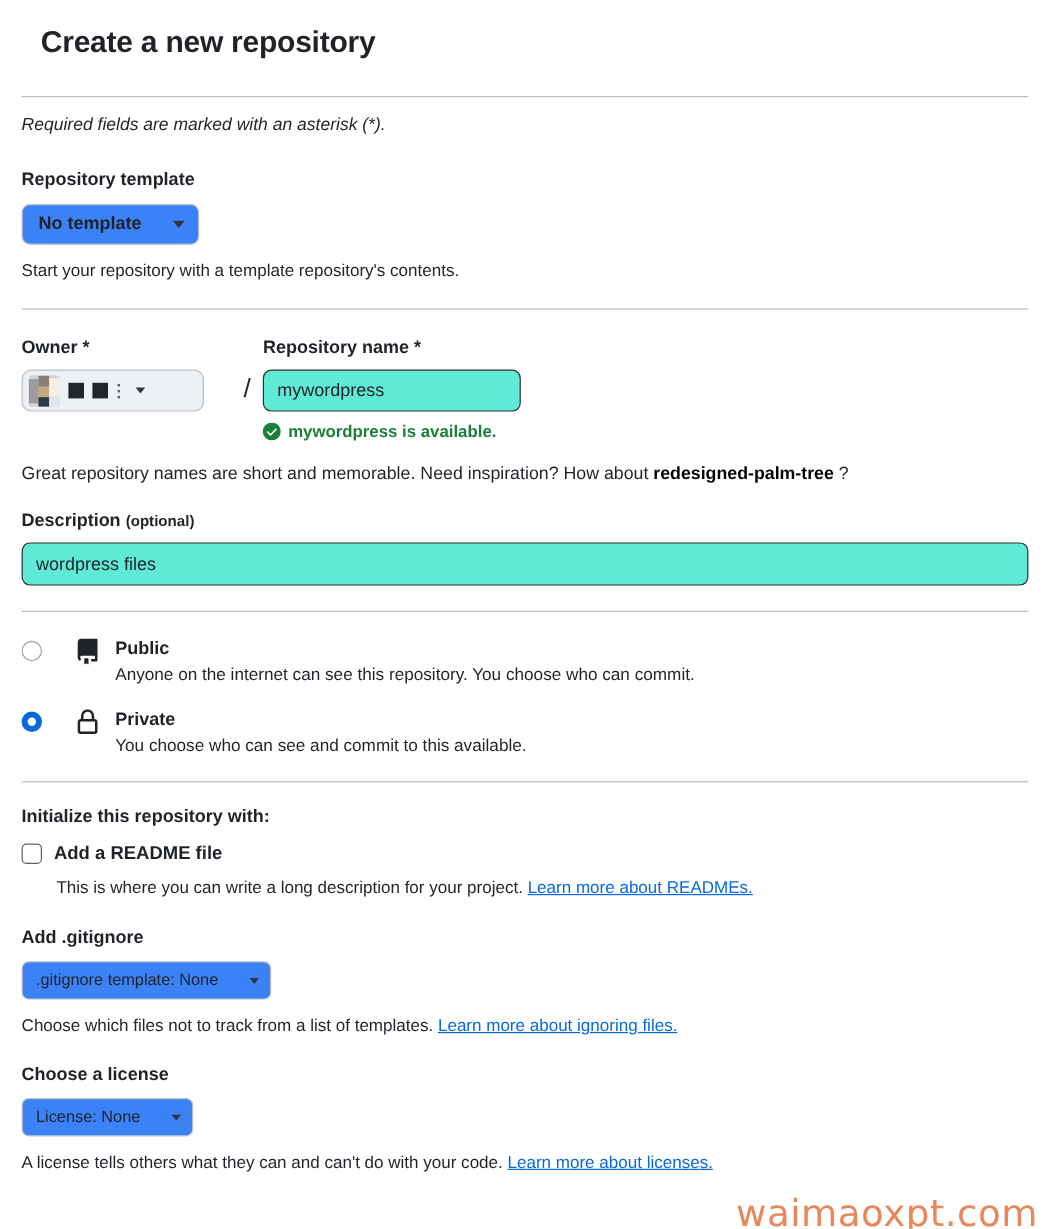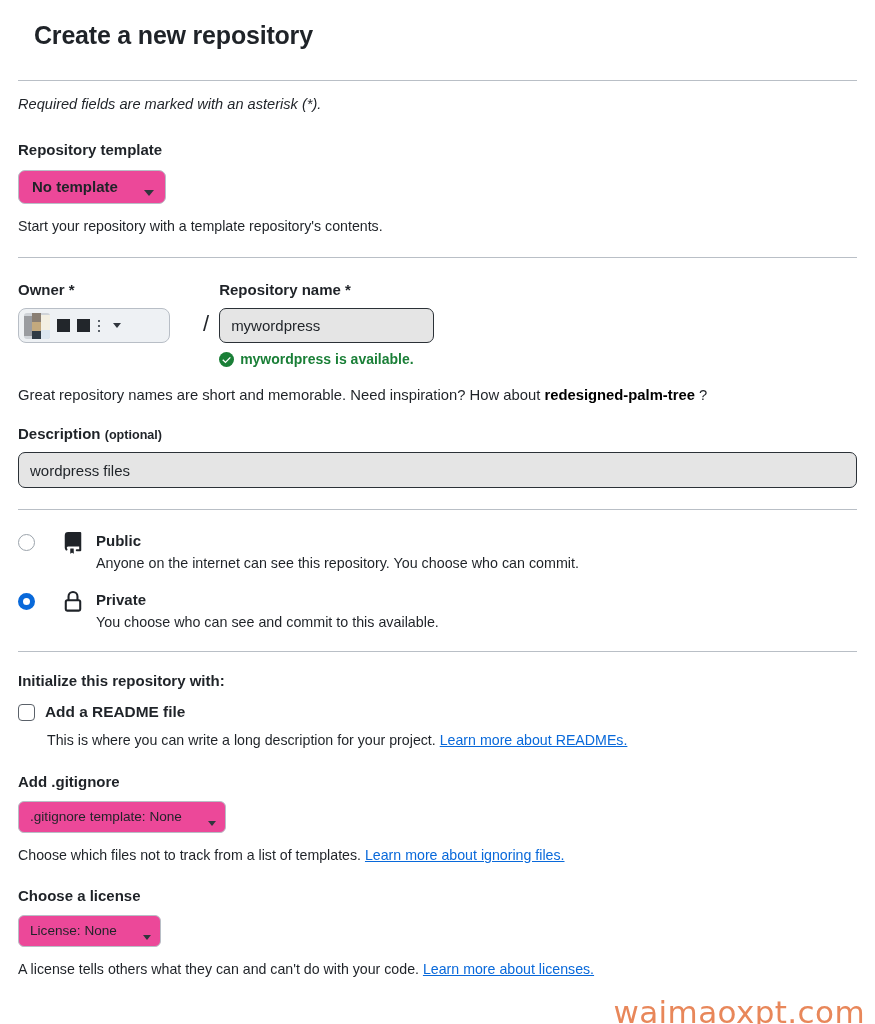--- a/index.html
+++ b/index.html
@@ -34,22 +34,22 @@
 
   .section-label {
     font-size: 15px; font-weight: bold; color: #1f2328;
   }
   .section-label .optional { font-weight: bold; font-size: 12.6px; }
 
   .help-text { font-size: 14.2px; color: #1f2328; line-height: 20px; }
 
   
   .btn-select {
-    display: inline-flex; align-items: flex-end; gap: 25px;
-    background: #ec4899; border: 1px solid #b8bec6; border-radius: 7px;
+    display: inline-flex; align-items: center; gap: 25px;
+    background: #3b82f6; border: 1px solid #b8bec6; border-radius: 7px;
     padding: 7px 11px 7px 13px; font-size: 15px; font-weight: bold;
     color: #1f2328; cursor: pointer; line-height: 18px;
   }
   .btn-select.small { font-size: 13.6px; font-weight: normal; padding: 6px 9px 6px 11px; border-radius: 6px; }
   .caret {
     width: 0; height: 0; border-left: 5px solid transparent;
     border-right: 5px solid transparent; border-top: 6px solid #30363d;
     display: inline-block; margin-left: 1px;
   }
   .caret.sm { border-left-width: 4.5px; border-right-width: 4.5px; border-top-width: 5.5px; }
@@ -78,21 +78,21 @@
   .redact-dots {
     display: inline-flex; flex-direction: column; justify-content: center;
     gap: 3px; height: 13px; margin-left: 1px;
   }
   .redact-dots span { width: 2px; height: 2px; background: #5a6169; display: block; }
   .slash { font-size: 22px; color: #1f2328; margin: 0 10px 0 9px; line-height: 35px; }
 
   .repo-name-col { flex: 1 1 auto; }
   .text-input {
     width: 100%; height: 35px; border: 1px solid #2b3137; border-radius: 7px;
-    background: #e5e5e5; font-size: 15px; font-family: "Liberation Sans", sans-serif;
+    background: #5eead4; font-size: 15px; font-family: "Liberation Sans", sans-serif;
     color: #1f2328; padding: 0 11px; outline: none;
   }
   .text-input.wide { height: 36px; }
   .avail {
     display: flex; align-items: center; gap: 6px; margin-top: 8px;
     color: #1a7f37; font-size: 14px; font-weight: bold;
   }
   .check-icon { width: 15px; height: 15px; flex: 0 0 auto; }
 
   .suggest-line { font-size: 14.8px; color: #1f2328; }
@@ -106,21 +106,21 @@
   }
   .radio.checked {
     border: 5px solid #0969da; background: #fff;
   }
   .vis-icon { width: 26px; margin-left: 27px; flex: 0 0 auto; padding-top: 1px; }
   .vis-text { margin-left: 8px; }
   .vis-title { font-size: 15px; font-weight: bold; color: #1f2328; line-height: 19px; }
   .vis-desc { font-size: 14.3px; color: #1f2328; margin-top: 4px; line-height: 19px; }
 
   
-  .cb-row { display: flex; align-items: center; }
+  .cb-row { display: flex; }
   .checkbox {
     width: 17px; height: 17px; border: 1.6px solid #5a6169; border-radius: 4px;
     background: #fff; flex: 0 0 auto; cursor: pointer;
   }
   .cb-label { font-size: 15.4px; font-weight: bold; margin-left: 10px; color: #1f2328; }
 
   .watermark {
     position: absolute; right: 10px; bottom: 10px;
     font-size: 31px; color: #e8875a; letter-spacing: 0.4px;
     font-family: "DejaVu Sans", sans-serif; pointer-events: none;

